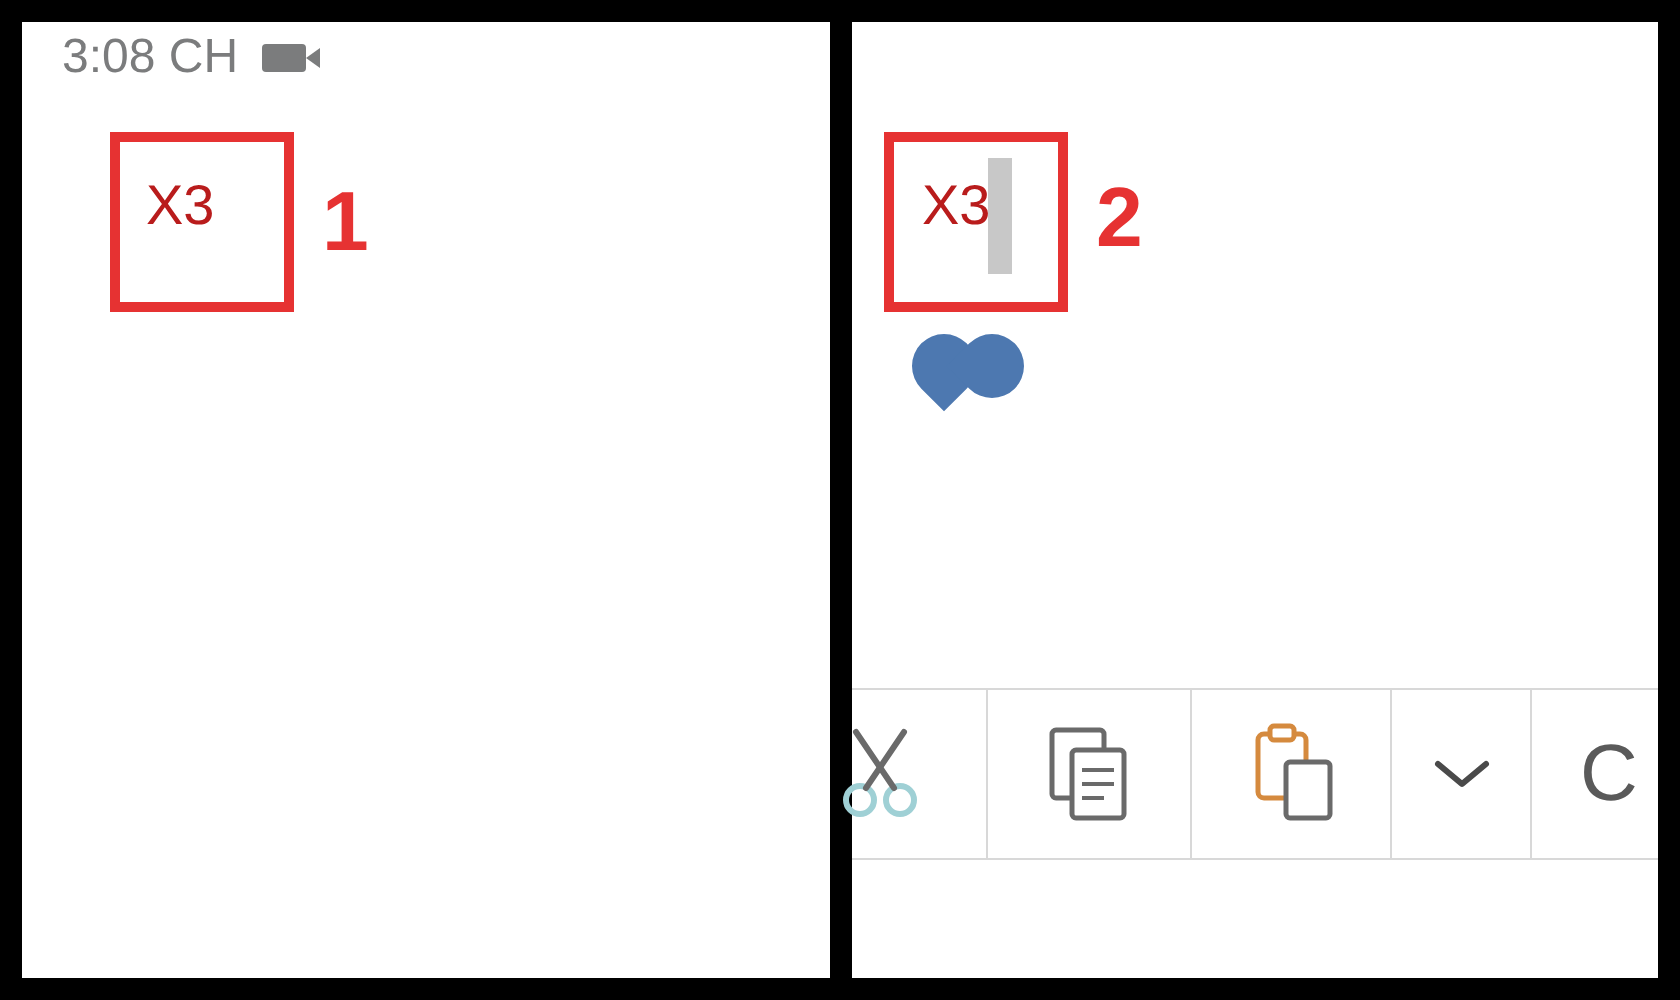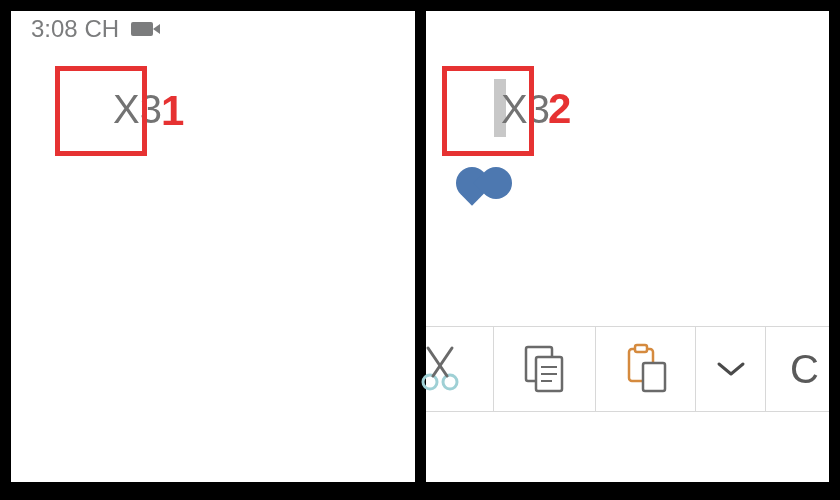--- a/index.html
+++ b/index.html
@@ -16,21 +16,21 @@
     top: 0;
     left: 0;
     width: 840px;
     height: 500px;
     border: 11px solid #000;
     background: transparent;
   }
   .panel {
     position: absolute;
     top: 11px;
-    bottom: 18px;
+    bottom: 0;
     background: #fff;
   }
   .panel-left {
     left: 11px;
     width: 404px;
   }
   .panel-right {
     left: 426px;
     width: 403px;
   }
@@ -84,24 +84,23 @@
     height: 90px;
   }
   .red-box-2 {
     top: 55px;
     left: 16px;
     width: 92px;
     height: 90px;
   }
   .cell-text {
     position: absolute;
-    font-size: 40px;
+    font-size: 28px;
     font-weight: 400;
-    color: #737373;
-    margin-left: 40px;
+    color: #b91c1c;
   }
   .cell-text-1 {
     top: 76px;
     left: 62px;
   }
   .cell-text-2 {
     top: 76px;
     left: 35px;
   }
   .text-cursor {

